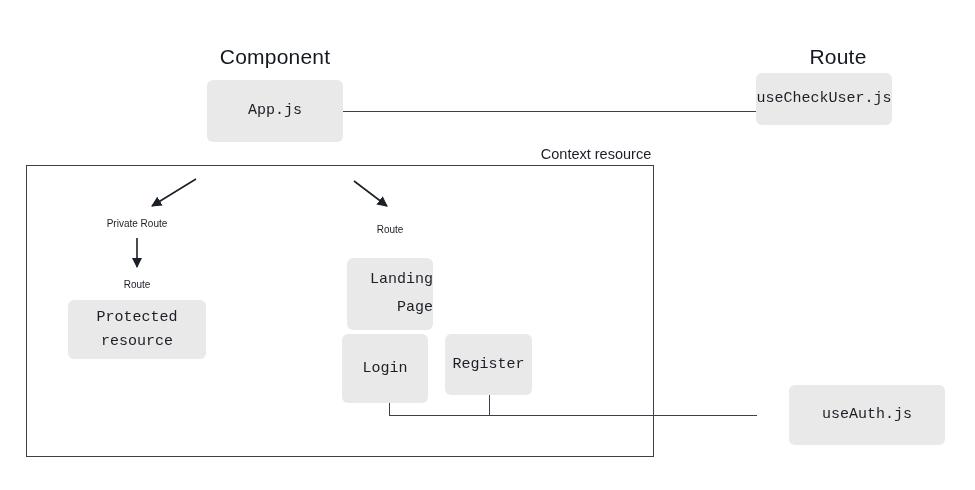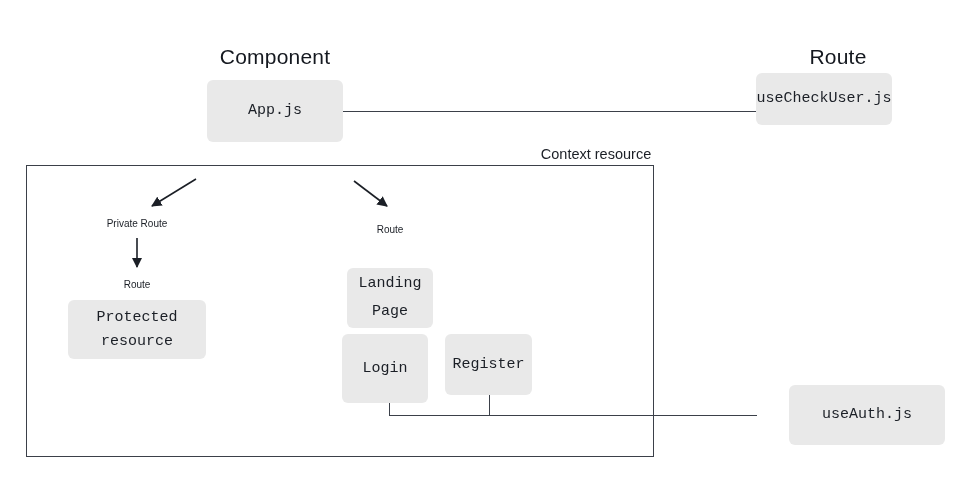--- a/index.html
+++ b/index.html
@@ -115,21 +115,21 @@
   <div class="node-box" style="left:756px; top:73px; width:136px; height:52px;">useCheckUser.js</div>
 
   <div class="plain-label" style="left:137px; top:218px;">Private Route</div>
 
   <div class="plain-label" style="left:137px; top:279px;">Route</div>
 
   <div class="node-box" style="left:68px; top:300px; width:138px; height:59px;">Protected resource</div>
 
   <div class="plain-label" style="left:390px; top:224px;">Route</div>
 
-  <div class="node-box two-line" style="left:347px; top:268px; width:86px; height:60px;">
+  <div class="node-box two-line" style="left:347px; top:258px; width:86px; height:72px;align-items:flex-end;">
     <span>Landing</span>
     <span>Page</span>
   </div>
 
   <div class="node-box" style="left:342px; top:334px; width:86px; height:69px;">Login</div>
 
   <div class="node-box" style="left:445px; top:334px; width:87px; height:61px;text-align:right;">Register</div>
 
   <div class="node-box" style="left:789px; top:385px; width:156px; height:60px;">useAuth.js</div>
 

